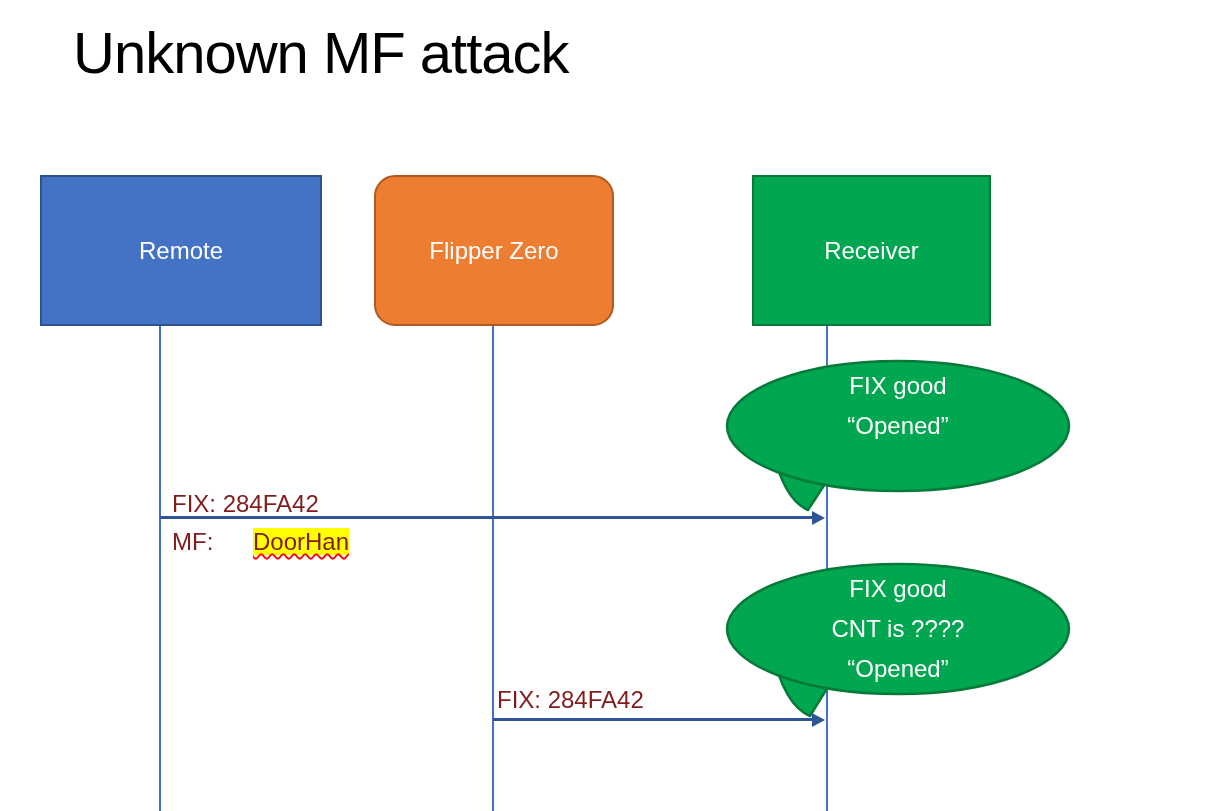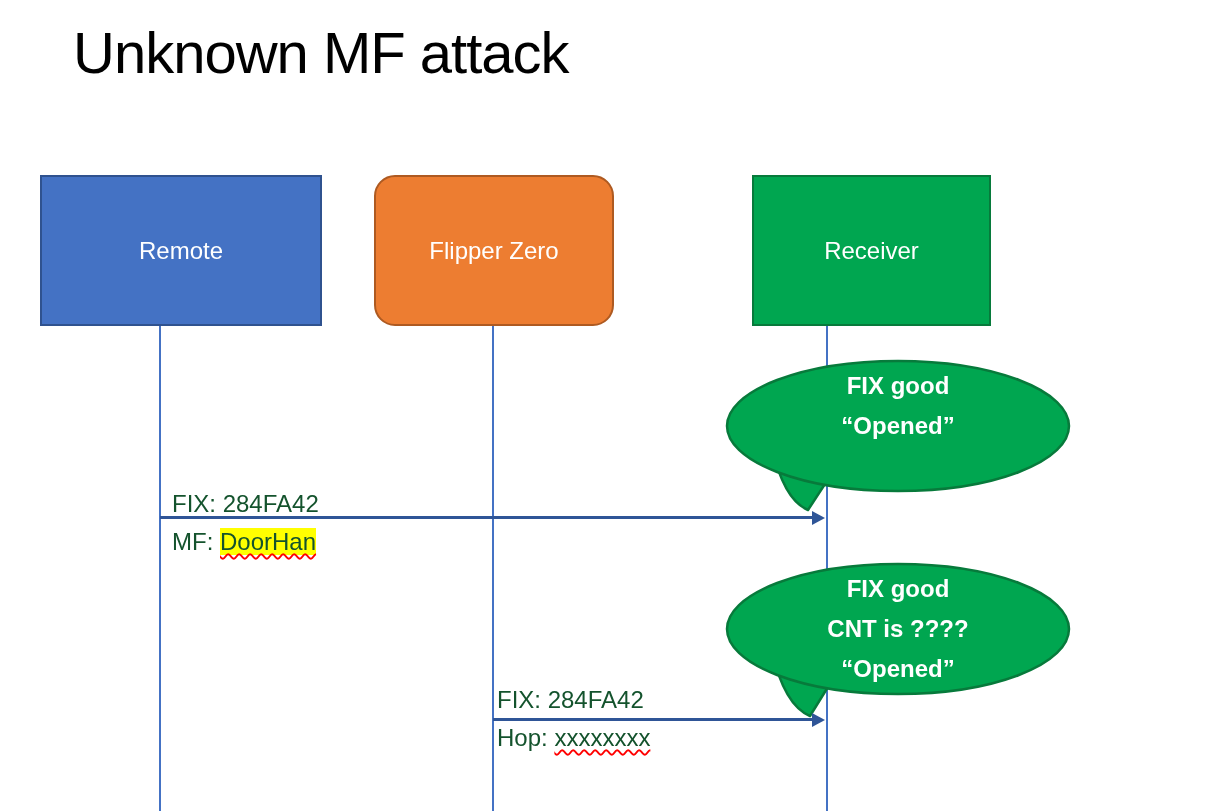--- a/index.html
+++ b/index.html
@@ -29,35 +29,35 @@
   
   .arrow { position:absolute; height:2.5px; background:#2F5597; }
   .arrow .head {
     position:absolute; right:-12px; top:-5.5px; width:0; height:0;
     border-left:13px solid #2F5597;
     border-top:7px solid transparent; border-bottom:7px solid transparent;
   }
   .arrow-1 { left:160px; top:516px; width:653px; }
   .arrow-2 { left:493px; top:718px; width:320px; }
   
-  .msg-labels { position:absolute; font-size:24px; color:#14532d; }
+  .msg-labels { position:absolute; font-size:24px; color:#7f1d1d; }
   .msg-labels .msg-line { line-height:38px; white-space:pre; }
   .msg-1 { left:172px; top:485px; }
   .msg-2 { left:497px; top:681px; }
   .pre { white-space:pre; }
-  .hl { background:#FFFF00; }
+  .hl { background:#FFFF00;margin-left:33px; }
   .sq {
     text-decoration-line: underline;
     text-decoration-style: wavy;
     text-decoration-color: #FF0000;
     text-decoration-thickness: 1.5px;
     text-underline-offset: 3px;
   }
   
-  .callout { position:absolute; width:352px; height:168px;font-weight:bold; }
+  .callout { position:absolute; width:352px; height:168px; }
   .callout svg { position:absolute; left:0; top:0; overflow:visible; }
   .callout .ct {
     position:absolute; left:0; top:8px; width:352px; text-align:center;
     color:#fff; font-size:24px; line-height:40px;
   }
   .callout-1 { left:722px; top:358px; }
   .callout-2 { left:722px; top:561px; }
 </style>
 </head>
 <body>
@@ -111,16 +111,15 @@
     <div class="msg-line"><span class="pre">FIX: </span><span>284FA42</span></div>
     <div class="msg-line"><span class="pre">MF: </span><span class="hl sq">DoorHan</span></div>
   </div>
 
   <div class="arrow arrow-2">
     <i class="head"></i>
   </div>
 
   <div class="msg-labels msg-2">
     <div class="msg-line"><span class="pre">FIX: </span><span>284FA42</span></div>
-    <div class="msg-line"><span class="pre">Hop: </span><span class="sq">xxxxxxxx</span></div>
   </div>
 
 </div>
 
 </body></html>

